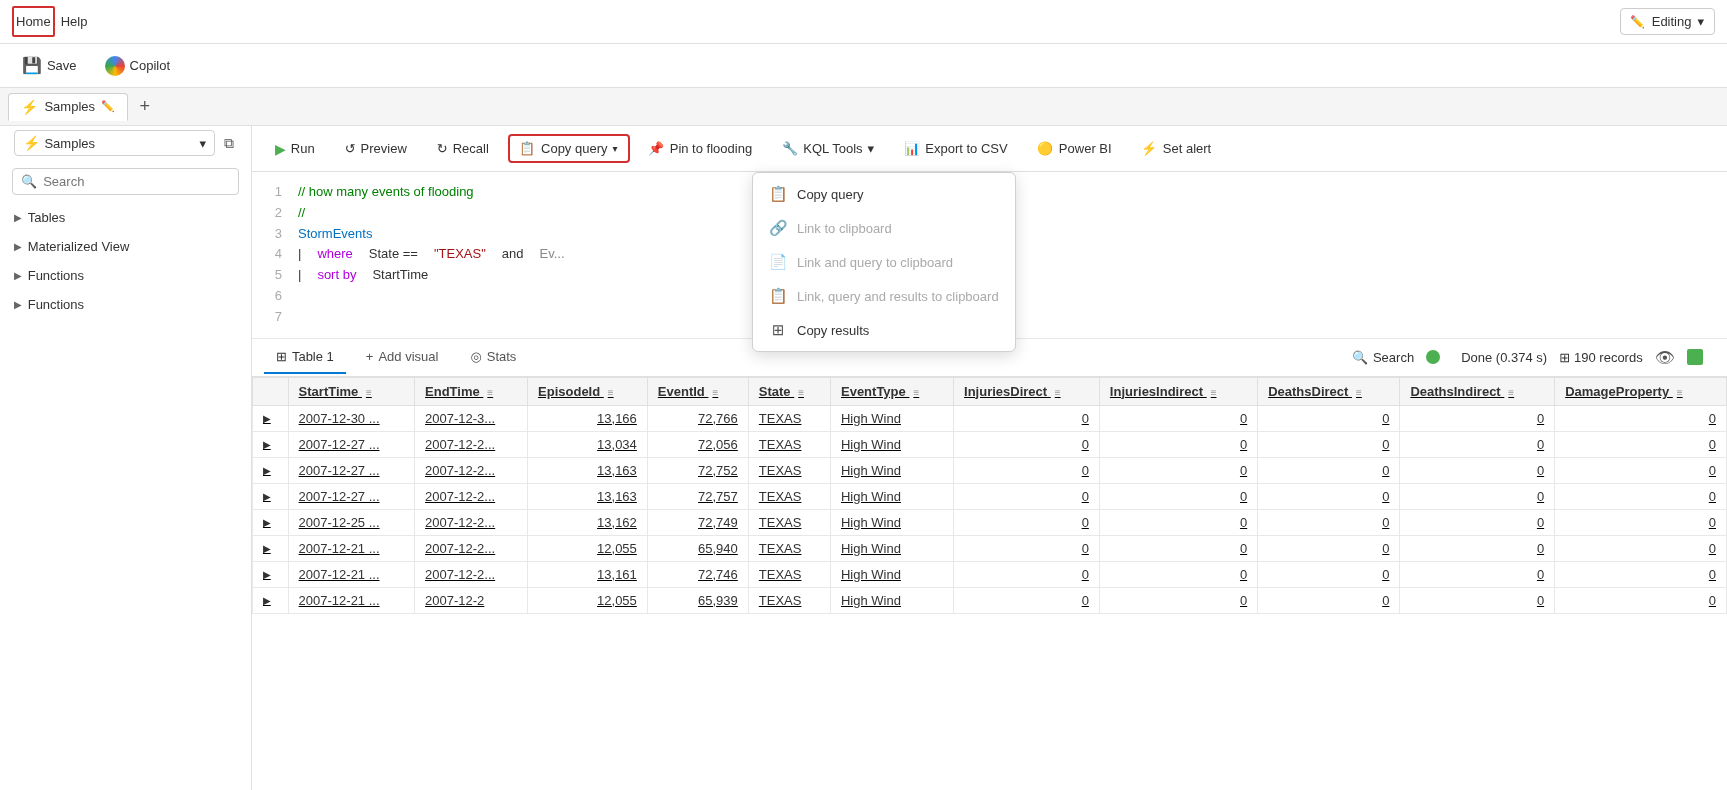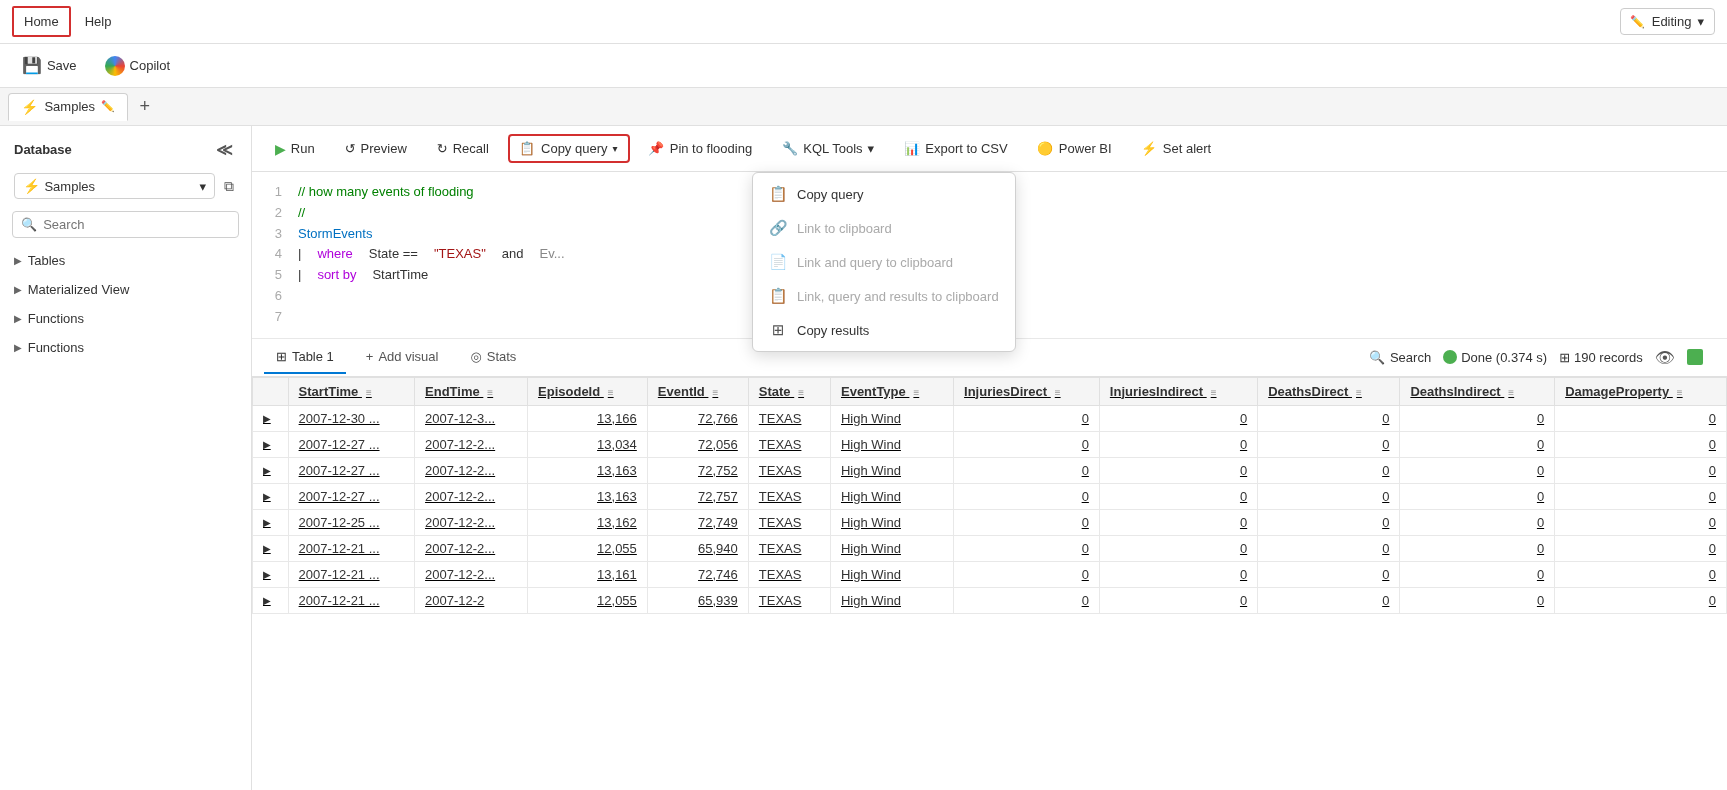--- a/index.html
+++ b/index.html
@@ -6,21 +6,21 @@
     body { background: #f5f5f5; overflow: hidden; }
 
     
     .top-nav {
       display: flex; align-items: center; justify-content: space-between;
       background: #fff; border-bottom: 1px solid #e0e0e0;
       padding: 0 12px; height: 44px;
     }
     .nav-left { display: flex; align-items: center; gap: 4px; }
     .nav-item {
-      padding: 6px 10px; cursor: pointer; font-size: 13px;
+      padding: 6px 2px; cursor: pointer; font-size: 13px;
       border-radius: 2px; color: #333;
     }
     .nav-item.active {
       border: 2px solid #d32f2f; color: #333;
     }
     .nav-right { display: flex; align-items: center; }
     .editing-btn {
       display: flex; align-items: center; gap: 6px;
       border: 1px solid #ccc; border-radius: 4px;
       padding: 5px 10px; cursor: pointer; font-size: 13px;
@@ -171,21 +171,21 @@
       display: flex; align-items: center; gap: 5px;
       padding: 8px 12px; cursor: pointer; font-size: 13px; color: #555;
       border-bottom: 2px solid transparent; margin-bottom: -1px;
     }
     .result-tab.active { color: #333; border-bottom: 2px solid #0078d4; font-weight: 500; }
     .result-tab-icon { font-size: 13px; }
     .results-toolbar {
       display: flex; align-items: center; justify-content: flex-end;
       gap: 12px; padding: 0 12px; margin-left: auto;
     }
-    .status-done { display: flex; align-items: center; gap: 4px; color: #333; font-size: 13px; }
+    .status-done { display: flex; align-items: center; gap: 21px; color: #333; font-size: 13px; }
     .done-dot { width: 14px; height: 14px; background: #4caf50; border-radius: 50%; }
     .records-info { display: flex; align-items: center; gap: 4px; color: #333; font-size: 13px; }
     .search-result-btn { display: flex; align-items: center; gap: 4px; cursor: pointer; color: #333; font-size: 13px; }
     .eye-icon-btn { cursor: pointer; font-size: 16px; color: #555; }
     .green-square { width: 16px; height: 16px; background: #4caf50; border-radius: 2px; }
 
     
     .data-table-wrapper { flex: 1; overflow: auto; text-decoration: underline; }
     .data-table { width: 100%; border-collapse: collapse; font-size: 12.5px; }
     .data-table th {
@@ -236,24 +236,20 @@
     <span class="tab-icon">⚡</span>
     <span>Samples</span>
     <span class="tab-edit-icon">✏️</span>
   </div>
   <div class="tab-add-btn">+</div>
 </div>
 
 <div class="main-layout">
 
   <div class="sidebar">
-    <div class="sidebar-header">
-      <span>Database</span>
-      <span class="sidebar-collapse-btn">≪</span>
-    </div>
     <div class="database-selector">
       <div class="db-select">
         <span class="db-icon">⚡</span>
         <span>Samples</span>
         <span style="margin-left:auto;">▾</span>
       </div>
       <span class="db-copy-btn">⧉</span>
     </div>
     <div class="search-box">
       <span class="search-icon">🔍</span>

